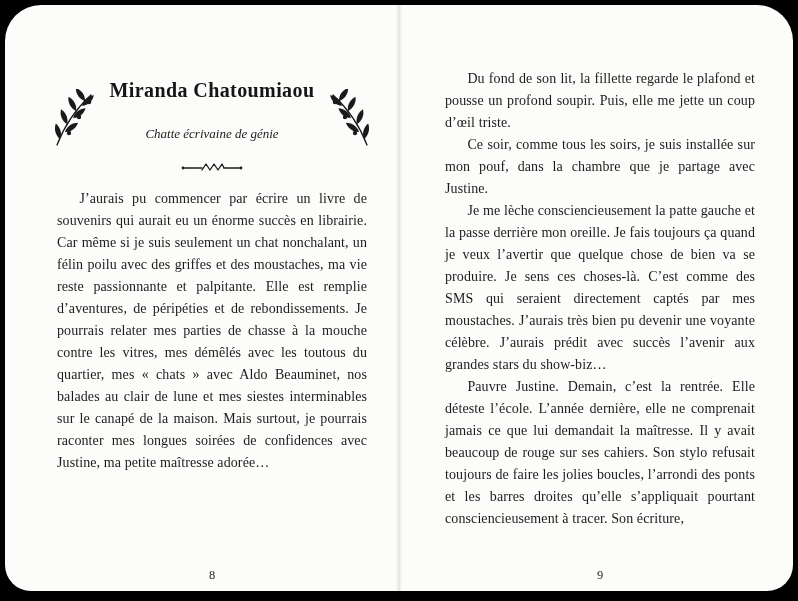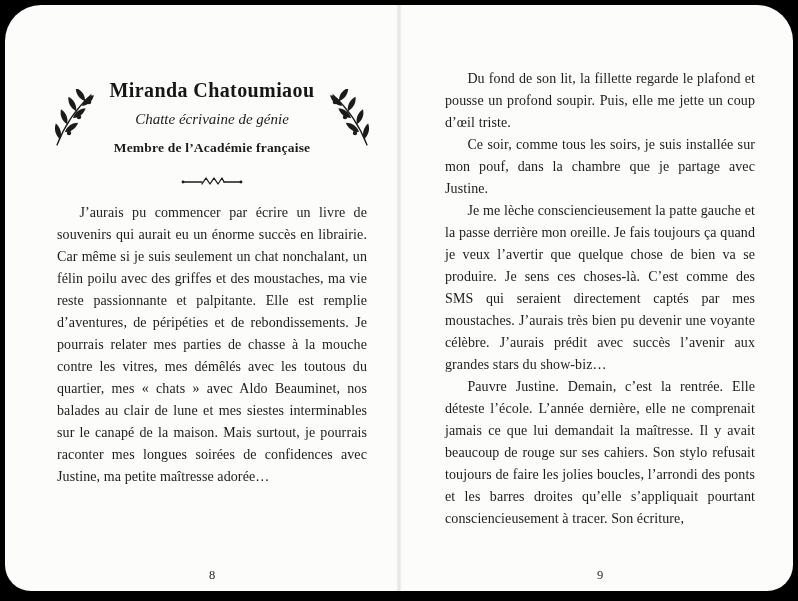--- a/index.html
+++ b/index.html
@@ -45,23 +45,23 @@
     padding-top: 14px;
   }
   .title {
     margin: 0;
     font-size: 20px;
     font-weight: 700;
     letter-spacing: 0.4px;
     color: #161616;
   }
   .subtitle {
-    margin: 9px 0 0 0;
+    margin: 24px 0 0 0;
     font-style: italic;
-    font-size: 15px;
+    font-size: 13px;
   }
   .affiliation {
     margin: 12px 0 0 0;
     font-weight: 700;
     font-size: 13.5px;
     letter-spacing: 0.2px;
   }
   .branch {
     position: absolute;
     top: 24px;
@@ -140,21 +140,20 @@
               <path d="M0 0 C-4 -5 -3 -12 0 -16 C3 -12 4 -5 0 0 Z" transform="translate(16 43) rotate(55)"></path>
               <path d="M0 0 C-4 -5 -3 -12 0 -16 C3 -12 4 -5 0 0 Z" transform="translate(11 50) rotate(-15)"></path>
               <circle cx="40" cy="13" r="2.3"></circle>
               <circle cx="30" cy="28" r="2.2"></circle>
               <circle cx="20" cy="44" r="2.2"></circle>
             </g>
           </svg>
         </span>
         <h1 class="title">Miranda Chatoumiaou</h1>
         <p class="subtitle">Chatte écrivaine de génie</p>
-        <p class="affiliation">Membre de l’Académie française</p>
       </header>
 
       <div class="divider">
         <svg width="64" height="14" viewBox="0 0 64 14" aria-hidden="true">
           <g stroke="#1b1b1b" fill="none" stroke-width="1.3" stroke-linecap="round" stroke-linejoin="round">
             <path d="M3 8 H 22"></path>
             <path d="M22 10 L26 4 L30 10 L34 4 L38 10 L42 4 L44 8"></path>
             <path d="M44 8 H 61"></path>
           </g>
           <g fill="#1b1b1b">

